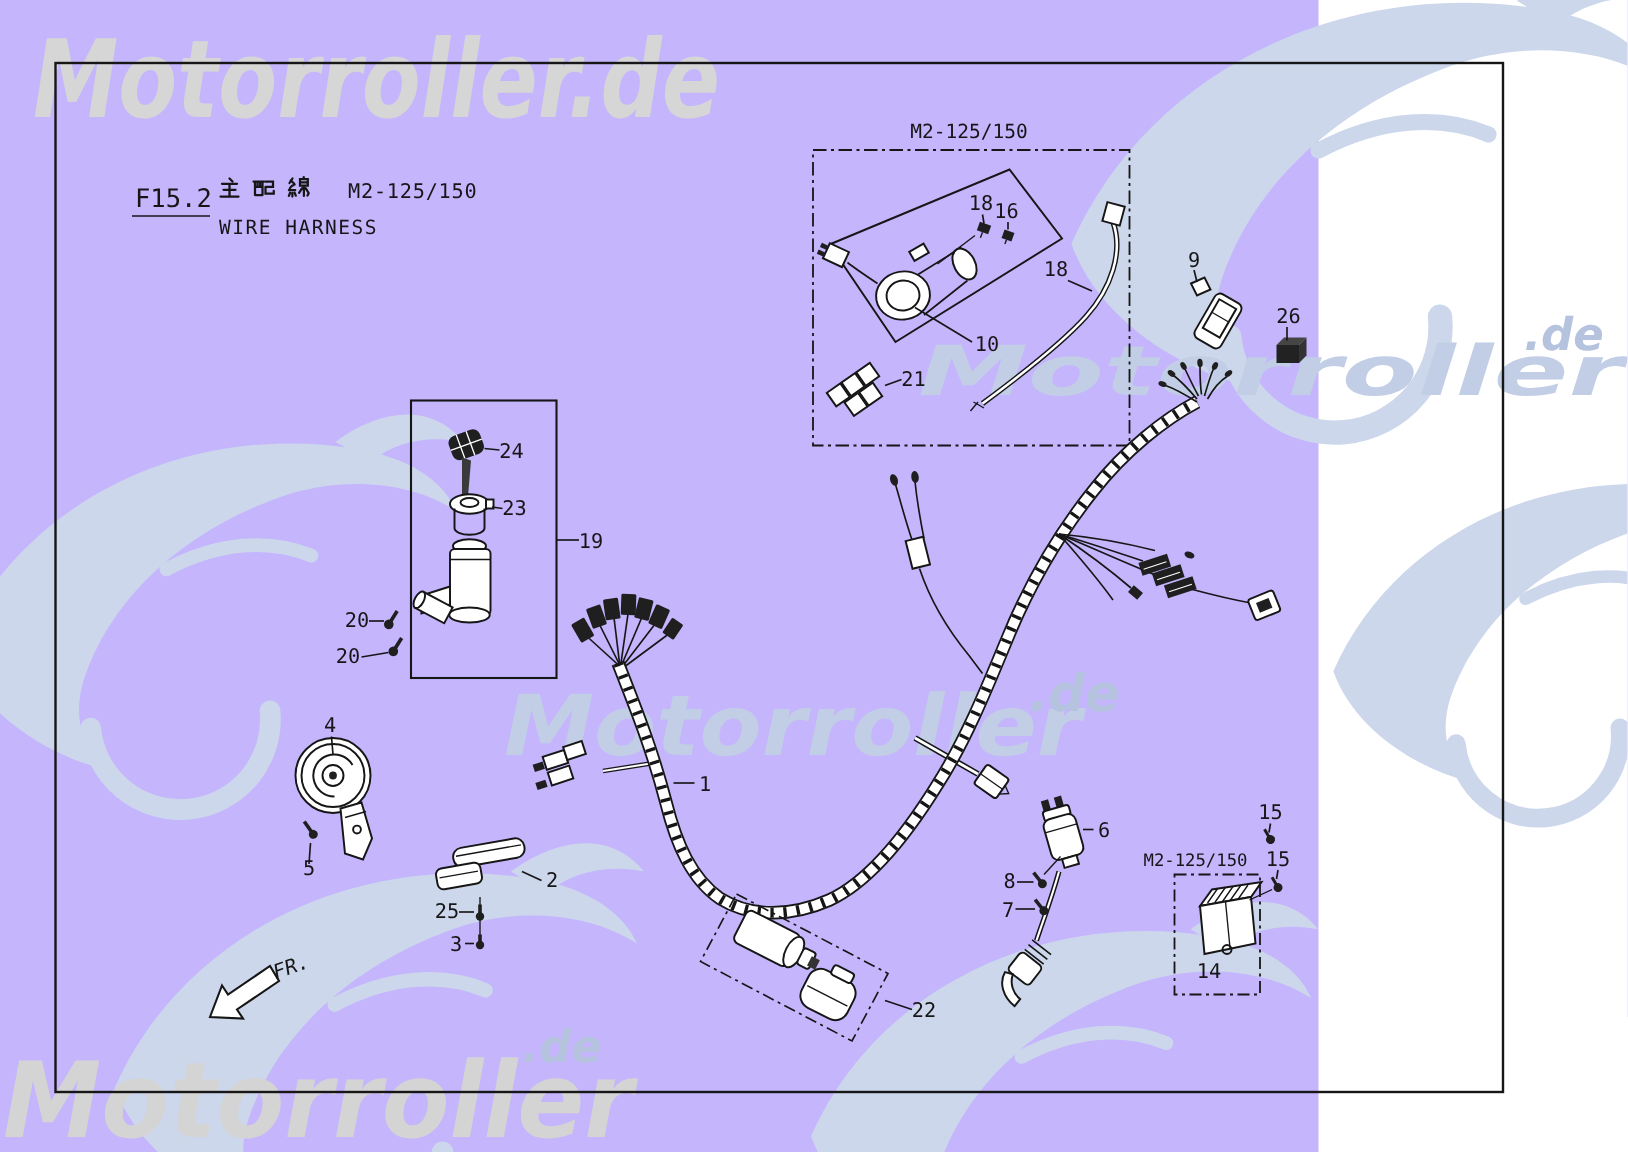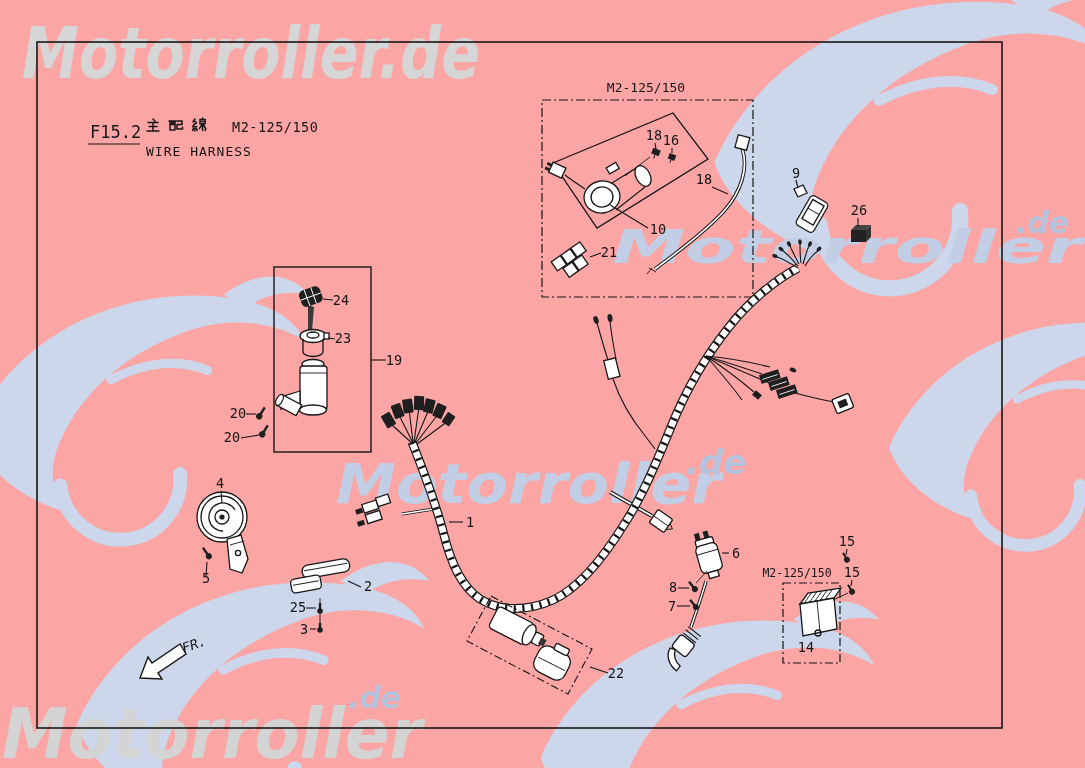--- a/index.html
+++ b/index.html
@@ -1,16 +1,16 @@
 <!DOCTYPE html>
 <html><head>
 <meta charset="utf-8">
 <style>
   html,body{margin:0;padding:0;background:#ffffff;width:1085px;height:768px;overflow:hidden;}
-  .stage{position:relative;width:1085px;height:768px;background:#fca5a5;}
+  .stage{position:relative;width:879px;height:768px;background:#c4b5fd;}
   svg{display:block;}
   .lbl{font-family:"DejaVu Sans Mono","Liberation Mono",monospace;font-size:13.5px;fill:#161616;}
   .ttl{font-family:"DejaVu Sans Mono","Liberation Mono",monospace;fill:#161616;}
   .wm{font-family:"DejaVu Sans","Liberation Sans",sans-serif;font-weight:bold;font-style:italic;}
   .ln{stroke:#161616;stroke-width:1.1;fill:none;}
   .pt{stroke:#161616;stroke-width:1.3;fill:#ffffff;}
   .ptn{stroke:#161616;stroke-width:1.3;fill:none;}
   .dk{fill:#1f1f1f;stroke:none;}
   .thin{stroke:#161616;stroke-width:0.9;fill:none;}
 </style>

